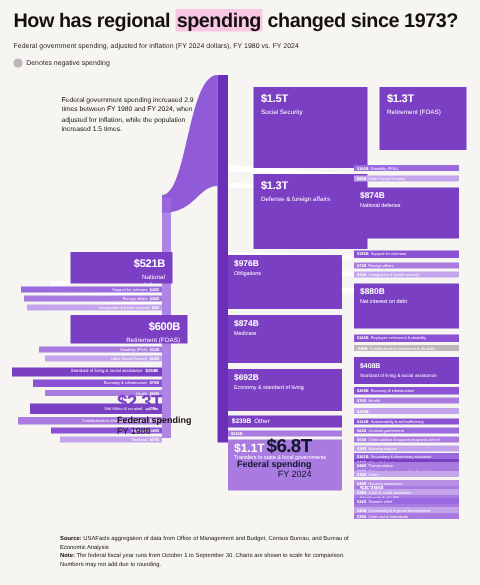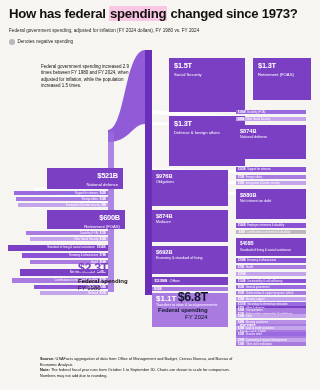--- a/index.html
+++ b/index.html
@@ -70,21 +70,21 @@
   .logo{position:absolute;right:6px;bottom:6px;
     background:#14100e;color:#fff;border-radius:3px;
     padding:4px 7px;font-size:9.5px;font-weight:bold;letter-spacing:-0.3px;}
 </style>
 </head>
 <body>
 
 <div class="wrap">
 
   <div class="header">
-    <h1 class="title"><span>How has federal </span><span class="hl">spending</span><span> changed  since 1973?</span></h1>
+    <h1 class="title"><span>How has regional </span><span class="hl">spending</span><span> changed  since 1973?</span></h1>
     <div class="subtitle">Federal government spending, adjusted for inflation (FY 2024 dollars), FY 1980 vs. FY 2024</div>
     <div class="legend">
       <span class="legend-dot"></span>
       <span class="legend-label">Denotes negative spending</span>
     </div>
   </div>
 
   <div class="annot">Federal government spending increased 2.9 times between FY 1980 and FY 2024, when adjusted for inflation, while the population increased 1.5 times.</div>
 
   <div class="sankey">
@@ -108,21 +108,21 @@
         <g fill="#ffffff" opacity="0.95">
           <path d="M152,60 L236,66 L236,69 L152,64 Z"></path>
           <path d="M152,72 L236,74 L236,77 L152,75 Z"></path>
           <path d="M152,118 L236,120 L236,123 L152,121 Z"></path>
           <path d="M152,130 L236,131 L236,134 L152,133 Z"></path>
           <path d="M152,142 L236,142 L236,145 L152,145 Z"></path>
         </g>
       </svg>
     </div>
 
-    <div class="node big" style="left:30px;top:118px;width:76px;height:21px;background:#7b3fc4;padding-left:36px;">
+    <div class="node big" style="left:30px;top:118px;width:68px;height:21px;background:#7b3fc4;padding-left:36px;">
       <span class="val" style="text-align:right;">$521B</span>
       <span class="nm" style="text-align:right;">National defense</span>
     </div>
     <div class="node tiny rev" style="left:14px;top:141px;width:94px;height:4.4px;background:#9a6ae0;justify-content:flex-start;">
       <span class="val">$42B</span>
       <span class="nm">Support for veterans</span>
     </div>
     <div class="node tiny rev" style="left:16px;top:147px;width:92px;height:4.2px;background:#a97ae0;">
       <span class="val">$36B</span>
       <span class="nm">Foreign affairs</span>

